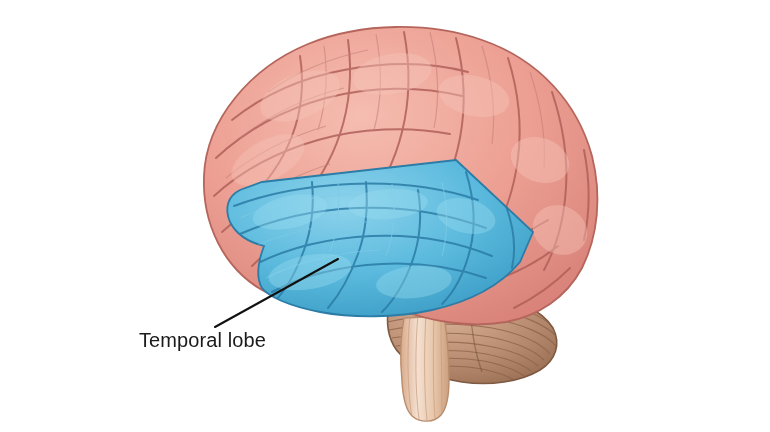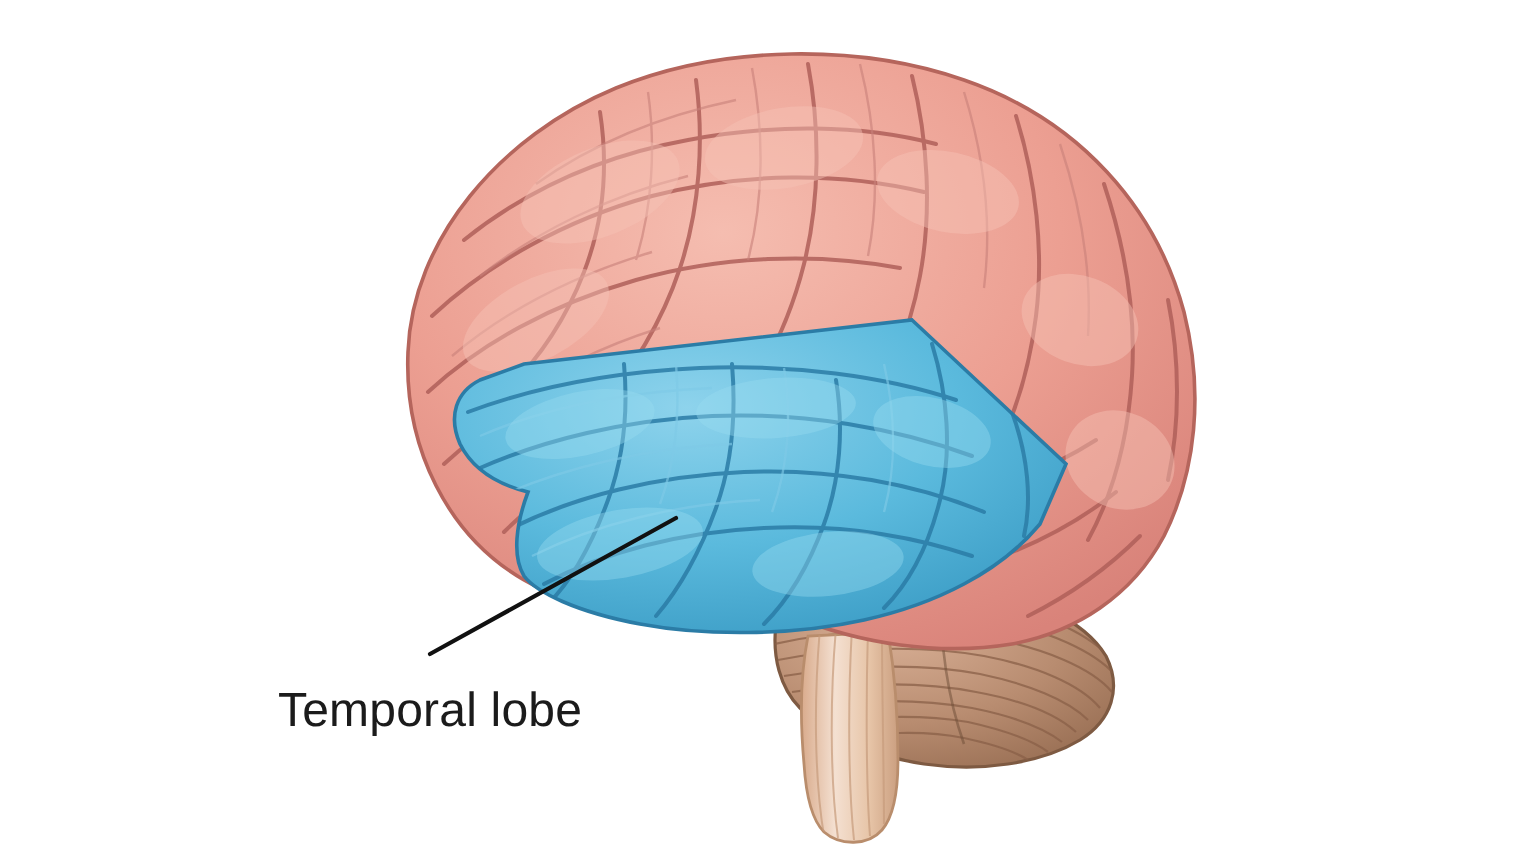--- a/index.html
+++ b/index.html
@@ -7,22 +7,22 @@
   body{width:770px;height:432px;overflow:hidden;
        font-family:"Liberation Sans","DejaVu Sans",sans-serif;}
   #stage{position:relative;width:770px;height:432px;background:#ffffff;overflow:hidden;}
   #stage svg{display:block;position:absolute;left:0;top:0;}
   .side-panel{position:absolute;top:0;height:432px;overflow:hidden;pointer-events:none;}
   .side-panel svg{opacity:.18;}
   #panel-left{left:0;width:64px;}
   #panel-left svg{left:-106px;}
   #panel-right{left:706px;width:64px;}
   #panel-right svg{left:-40px;}
-  #label-text{position:absolute;left:139px;top:327px;font-size:24px;
-              line-height:26px;color:#1b1b1b;letter-spacing:.1px;white-space:nowrap;margin-top:16px;}
+  #label-text{position:absolute;left:139px;top:327px;font-size:20px;
+              line-height:26px;color:#1b1b1b;letter-spacing:.1px;white-space:nowrap;}
 </style>
 </head>
 <body>
 
 <div id="stage">
 
   <div class="side-panel" id="panel-left">
     <svg width="770" height="432" viewBox="0 0 770 432" aria-hidden="true">
       <use href="#brain-art"></use>
     </svg>

